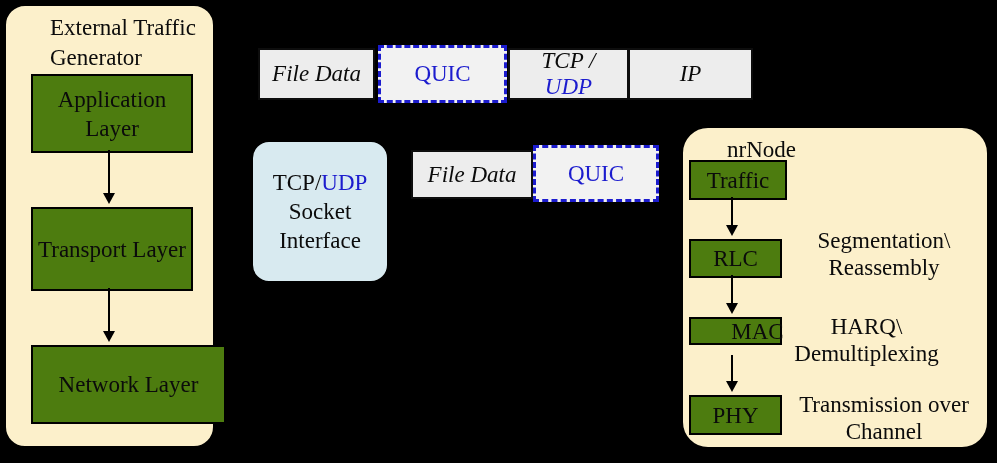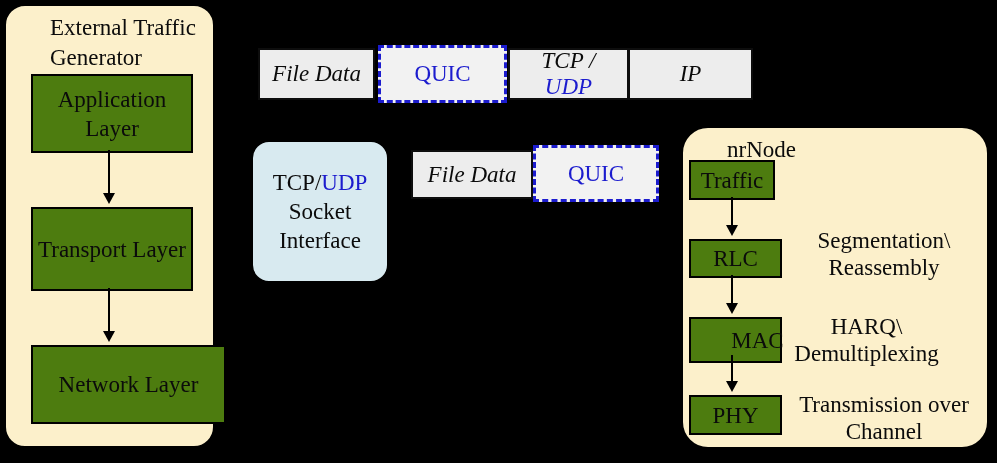--- a/index.html
+++ b/index.html
@@ -82,23 +82,23 @@
   <div class="gray-box" style="left:411px;top:150px;width:122px;height:49px;">File Data</div>
   <div class="quic-box" style="left:533px;top:145px;width:126px;height:57px;">QUIC</div>
   <div>
     <div class="arr-line" style="left:659px;top:175px;width:21px;height:2px;"></div>
     <div class="arr-head-right" style="left:679px;top:170px;"></div>
   </div>
 
   <div class="panel cream-panel" style="left:680px;top:125px;width:310px;height:325px;border-radius:28px;">
     <div class="panel-title" style="top:7px;">nrNode</div>
 
-    <div class="white-box" style="left:6px;top:32px;width:86px;height:40px;">Traffic</div>
+    <div class="white-box" style="left:6px;top:32px;width:98px;height:40px;">Traffic</div>
     <div class="white-box" style="left:6px;top:111px;width:93px;height:39px;">RLC</div>
-    <div class="white-box" style="left:6px;top:189px;width:93px;height:46px;padding-left:44px;">MAC</div>
+    <div class="white-box" style="left:6px;top:189px;width:93px;height:28px;padding-left:44px;">MAC</div>
     <div class="white-box" style="left:6px;top:267px;width:93px;height:40px;">PHY</div>
 
     <div class="annotation" style="left:98px;top:99px;width:206px;">
       <div>Segmentation\</div>
       <div>Reassembly</div>
     </div>
     <div class="annotation" style="left:98px;top:185px;width:171px;">
       <div>HARQ\</div>
       <div>Demultiplexing</div>
     </div>

